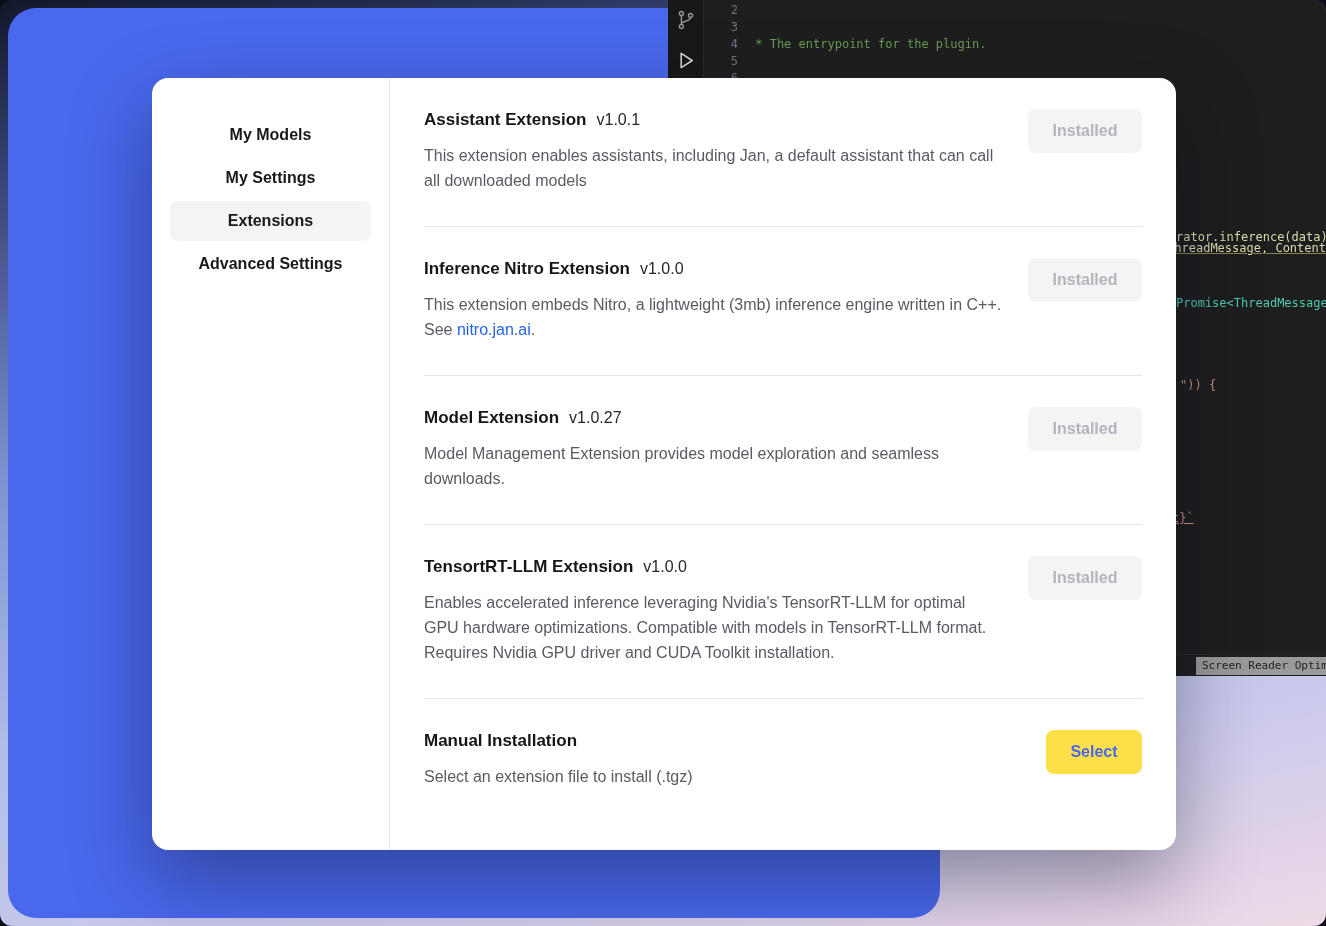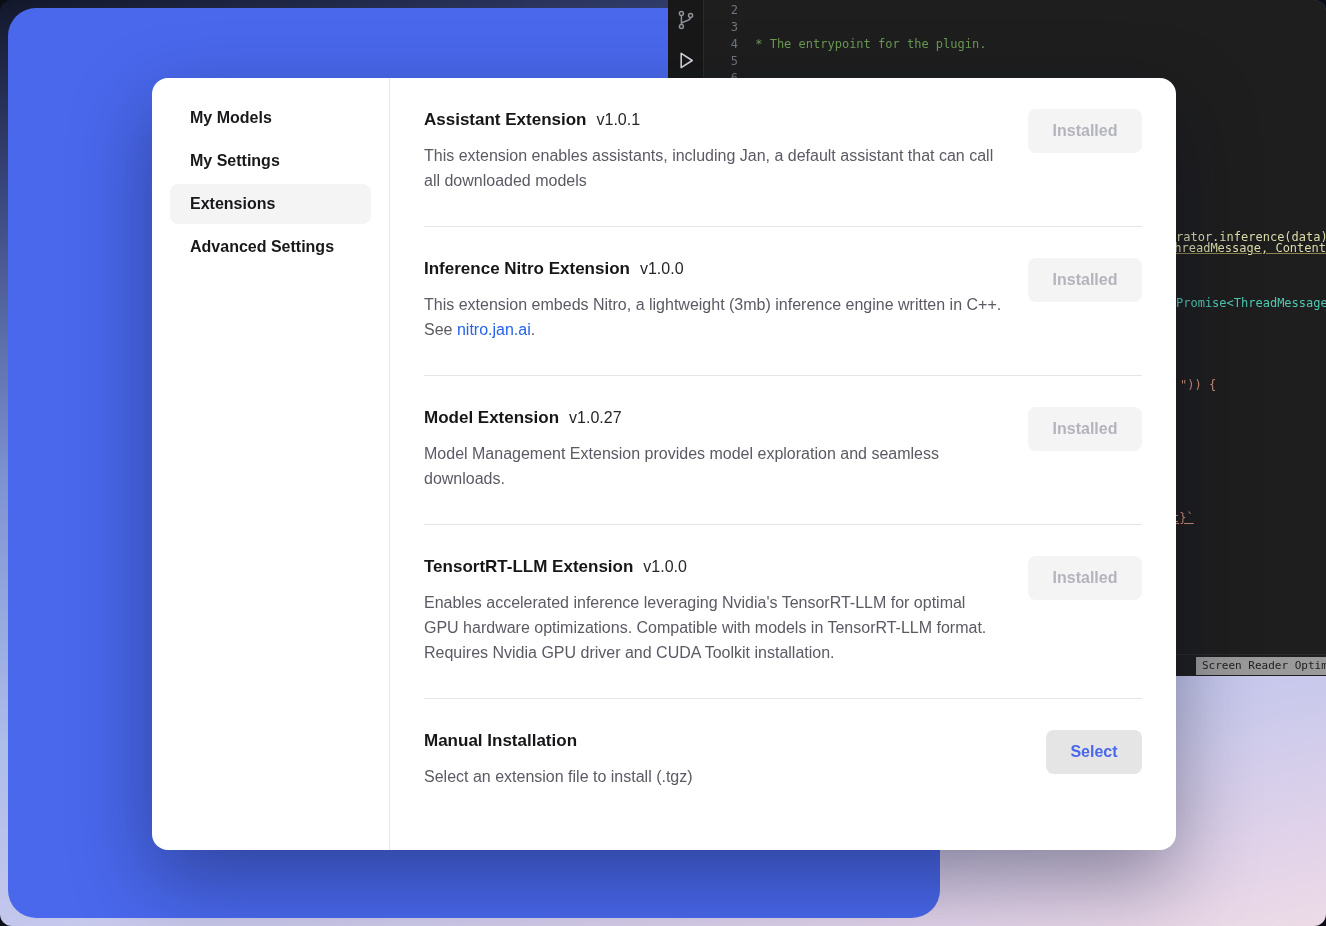--- a/index.html
+++ b/index.html
@@ -63,21 +63,21 @@
   }
 
   
   .modal{
     position:absolute; left:152px; top:78px; width:1024px; height:772px;
     background:#ffffff; border-radius:16px;
     box-shadow:0 30px 80px rgba(12,16,38,.40);
     display:flex; overflow:hidden;
   }
   .sidebar{
-    width:238px; flex:0 0 238px; border-right:1px solid #e5e5ea; padding-top:17px;
+    width:238px; flex:0 0 238px; border-right:1px solid #e5e5ea; padding-top:34px;text-align:center;
   }
   .nav-item{
     margin:3px 18px; padding:11px 20px; border-radius:8px;
     font-size:16px; font-weight:700; color:#18181b; cursor:pointer;
   }
   .nav-item.active{ background:#f4f4f5; }
 
   .content{ flex:1; padding:0 40px 0 34px; }
   .row{
     display:flex; justify-content:space-between; align-items:flex-start;
@@ -88,21 +88,21 @@
   .row-title{ font-size:17px; font-weight:700; color:#161618; line-height:22px; }
   .row-version{ font-weight:400; font-size:16px; color:#26262b; margin-left:10px; }
   .row-desc{ margin-top:12px; font-size:16px; line-height:25px; color:#5a5a64; }
   .link{ color:#2563eb; cursor:pointer; text-decoration:none; }
   .btn{
     flex:0 0 auto; margin-left:24px; min-width:114px; height:44px; padding:0 22px;
     border:none; border-radius:8px; background:#f4f4f5;
     font-family:"Liberation Sans", sans-serif; font-size:16px; font-weight:600; cursor:pointer;
   }
   .btn.installed{ color:#b4b4bc;text-align:center; }
-  .btn.select{ color:#4968EC; background:#e5e5e5; min-width:96px; font-weight:700; }
+  .btn.select{ color:#4968EC; background:#fde047; min-width:96px; font-weight:700; }
 </style>
 </head>
 <body>
 
 <div class="screen">
 
   <div class="blue-slide"></div>
 
   <div class="editor">
     <div class="activity-bar">

